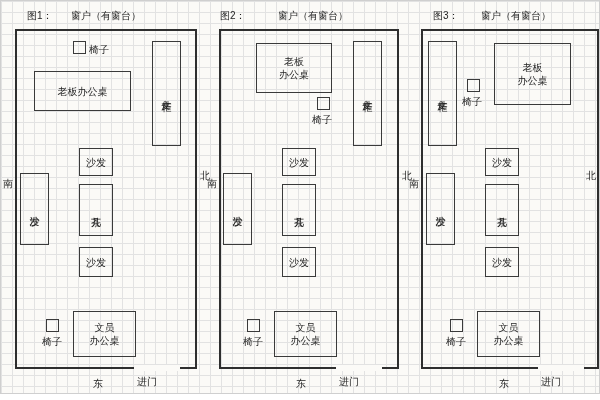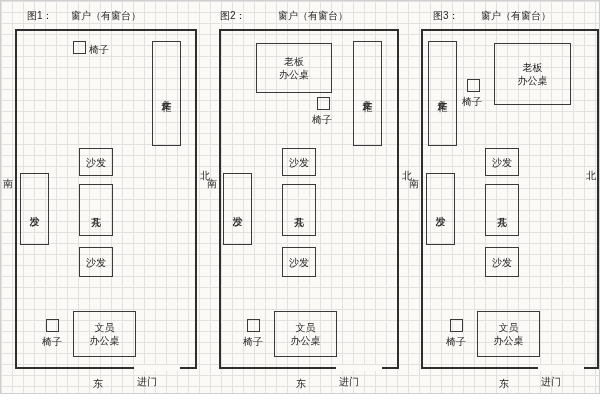--- a/index.html
+++ b/index.html
@@ -32,20 +32,23 @@
 
 <div class="canvas">
 
   <div class="t" style="left:26px;top:8px">图1：</div>
   <div class="t" style="left:70px;top:8px">窗户（有窗台）</div>
   <div class="room" style="left:14px;top:28px;width:182px;height:340px"></div>
   <div class="gap" style="left:133px;top:364px;width:46px"></div>
 
   <div class="sq" style="left:72px;top:40px"></div>
   <div class="t" style="left:88px;top:42px">椅子</div>
+  <div class="box" style="left:33px;top:70px;width:97px;height:40px">
+    <span>老板办公桌</span>
+  </div>
   <div class="box" style="left:151px;top:40px;width:29px;height:105px">
     <span class="vert">文件柜</span>
   </div>
 
   <div class="box" style="left:78px;top:147px;width:34px;height:28px">
     <span>沙发</span>
   </div>
   <div class="box" style="left:78px;top:183px;width:34px;height:52px">
     <span class="vert">茶几</span>
   </div>

